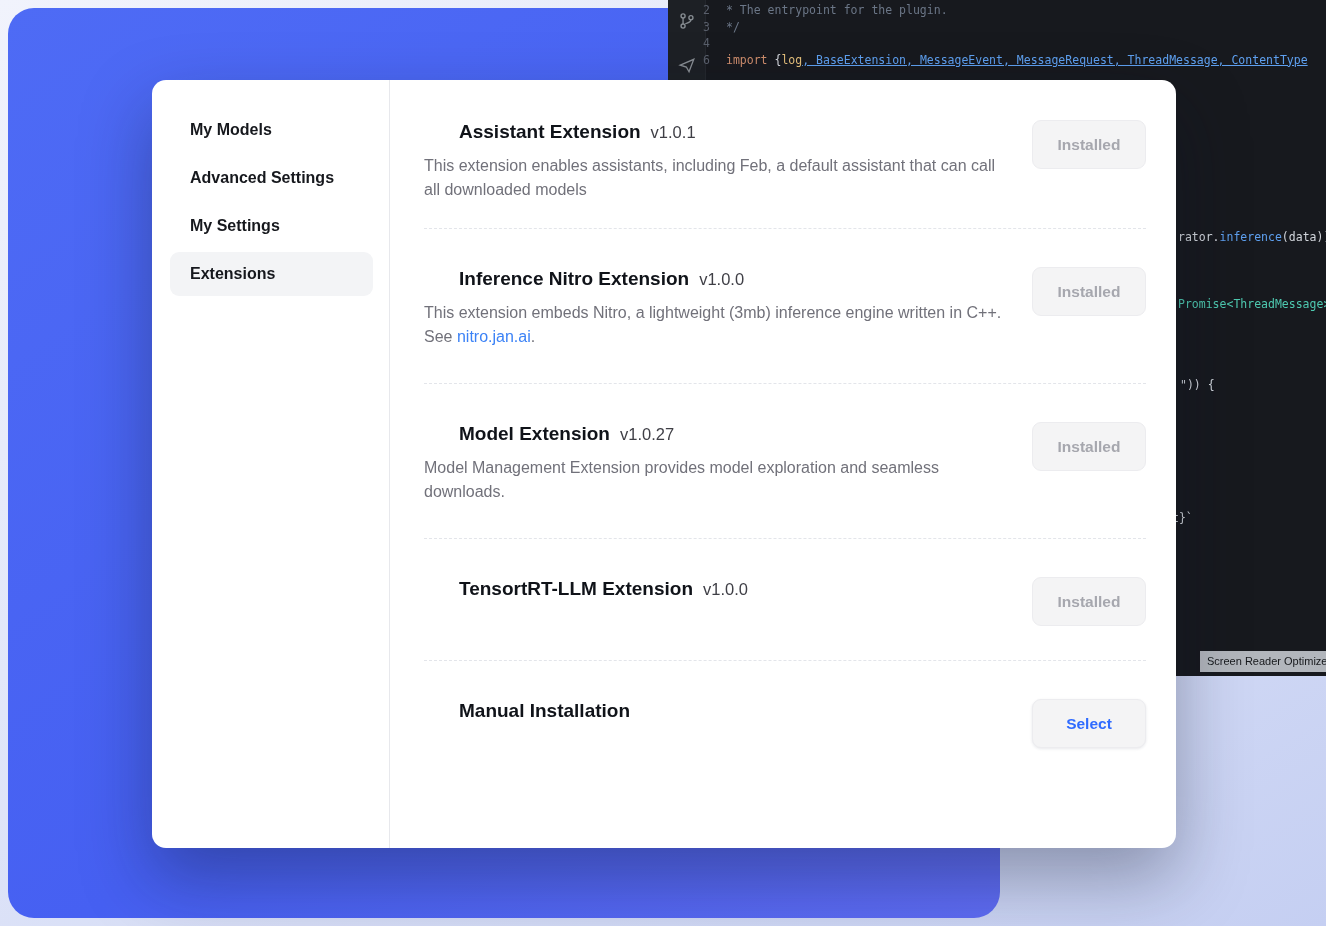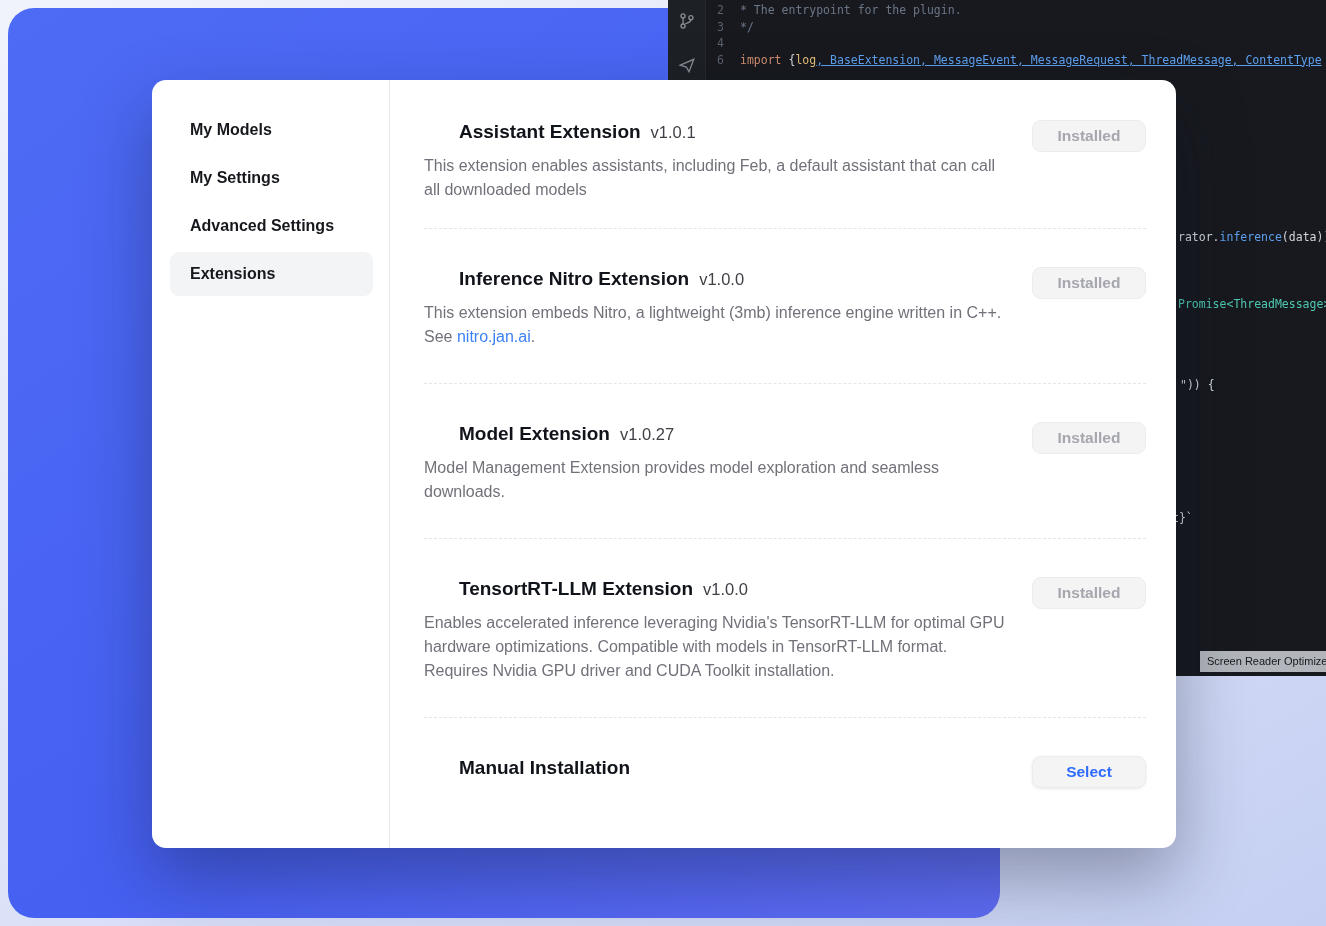--- a/index.html
+++ b/index.html
@@ -28,21 +28,21 @@
     font-family: "DejaVu Sans Mono", monospace;
     font-size: 11.5px;
   }
   .activity-bar {
     position: absolute; left: 0; top: 0; width: 38px; height: 100%;
     background: #1d2025; border-right: 1px solid #24272d;
     display: flex; flex-direction: column; align-items: center;
     padding-top: 12px; gap: 26px;
   }
   .activity-icon { width: 18px; height: 18px; opacity: .85; cursor: pointer; }
-  .code-area { position: absolute; left: 38px; top: 2px; right: 0; }
+  .code-area { position: absolute; left: 24px; top: 2px; right: 0; }
   .cl { line-height: 16.5px; white-space: pre; }
   .ln { display: inline-block; width: 34px; padding-right: 16px; text-align: right; color: #595f6b; }
   .tok-comment { color: #6b7687; }
   .tok-keyword { color: #cf8e6d; margin-top: 24px; }
   .tok-plain   { color: #d4d7dd; }
   .tok-const   { color: #e5c07b; }
   .tok-import  { color: #5ea0f0; text-decoration: underline; }
   .frag { position: absolute; white-space: pre; }
   .frag-white { color: #d2d6dc; }
   .frag-blue  { color: #5ea0f0; }
@@ -90,21 +90,21 @@
   }
   .row:first-child { padding-top: 0; padding-bottom: 26px; }
   .row:last-child { border-bottom: none; gap: 40px; }
   .row-main { max-width: 584px; }
   .ext-title { font-size: 19px; font-weight: 700; color: #101319; line-height: 24px; margin-left: 35px; }
   .ext-version { margin-left: 10px; font-size: 16.5px; font-weight: 400; color: #3f3f46; }
   .ext-desc { margin-top: 10px; font-size: 16px; line-height: 24px; color: #71717a; }
   .ext-link { color: #3b82f6; cursor: pointer; text-decoration: none; }
   .btn {
     flex: 0 0 auto; align-self: flex-start;
-    min-width: 114px; height: 32px; padding: 0 18px;
+    min-width: 114px; height: 49px; padding: 0 18px;
     border-radius: 9px; border: 1px solid #ececef;
     background: #f4f4f5;
     display: flex; align-items: center; justify-content: center;
     font-size: 15.5px; font-weight: 600; color: #a6a7ae;
     cursor: default;
   }
   .btn-select {
     color: #2f6bff; cursor: pointer;
     box-shadow: 0 1px 3px rgba(20,30,60,.10);
   }
@@ -140,22 +140,22 @@
   <div class="frag frag-white" style="left:504px; top:511px;">t}`</div>
 
   <div class="status-lang">go</div>
   <div class="status-notice">Screen Reader Optimize</div>
 </div>
 
 <div class="modal">
 
   <aside class="sidebar">
     <div class="side-item">My Models</div>
+    <div class="side-item">Advanced Settings</div>
     <div class="side-item">My Settings</div>
-    <div class="side-item">Advanced Settings</div>
     <div class="side-item active">Extensions</div>
   </aside>
 
   <main class="content">
 
     <div class="row">
       <div class="row-main">
         <div class="ext-title"><span>Assistant Extension</span><span class="ext-version">v1.0.1</span></div>
         <div class="ext-desc">This extension enables assistants, including Feb, a default assistant that can call all downloaded models</div>
       </div>
@@ -174,21 +174,20 @@
       <div class="row-main">
         <div class="ext-title"><span>Model Extension</span><span class="ext-version">v1.0.27</span></div>
         <div class="ext-desc">Model Management Extension provides model exploration and seamless downloads.</div>
       </div>
       <div class="btn">Installed</div>
     </div>
 
     <div class="row">
       <div class="row-main">
         <div class="ext-title"><span>TensortRT-LLM Extension</span><span class="ext-version">v1.0.0</span></div>
-        <div class="ext-desc">Enables accelerated inference leveraging Nvidia's TensorRT-LLM for optimal GPU hardware optimizations. Compatible with models in TensorRT-LLM format. Requires Nvidia GPU driver and CUDA Toolkit installation.</div>
       </div>
       <div class="btn">Installed</div>
     </div>
 
     <div class="row">
       <div class="row-main">
         <div class="ext-title"><span>Manual Installation</span></div>
       </div>
       <div class="btn btn-select">Select</div>
     </div>

